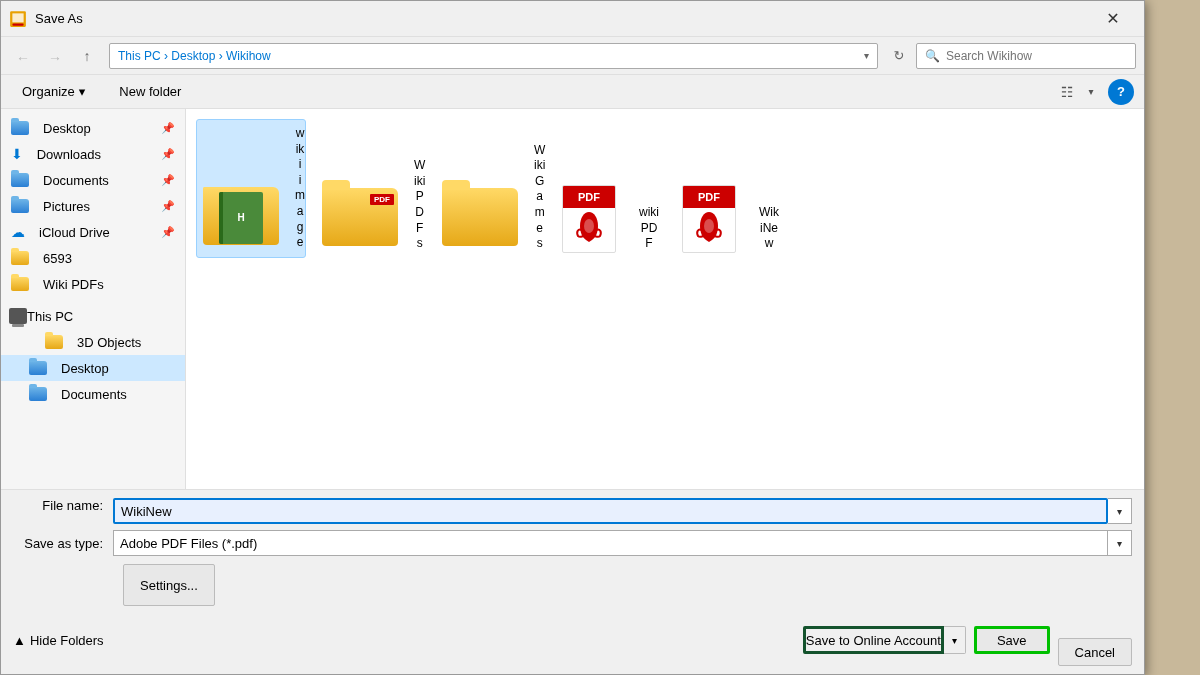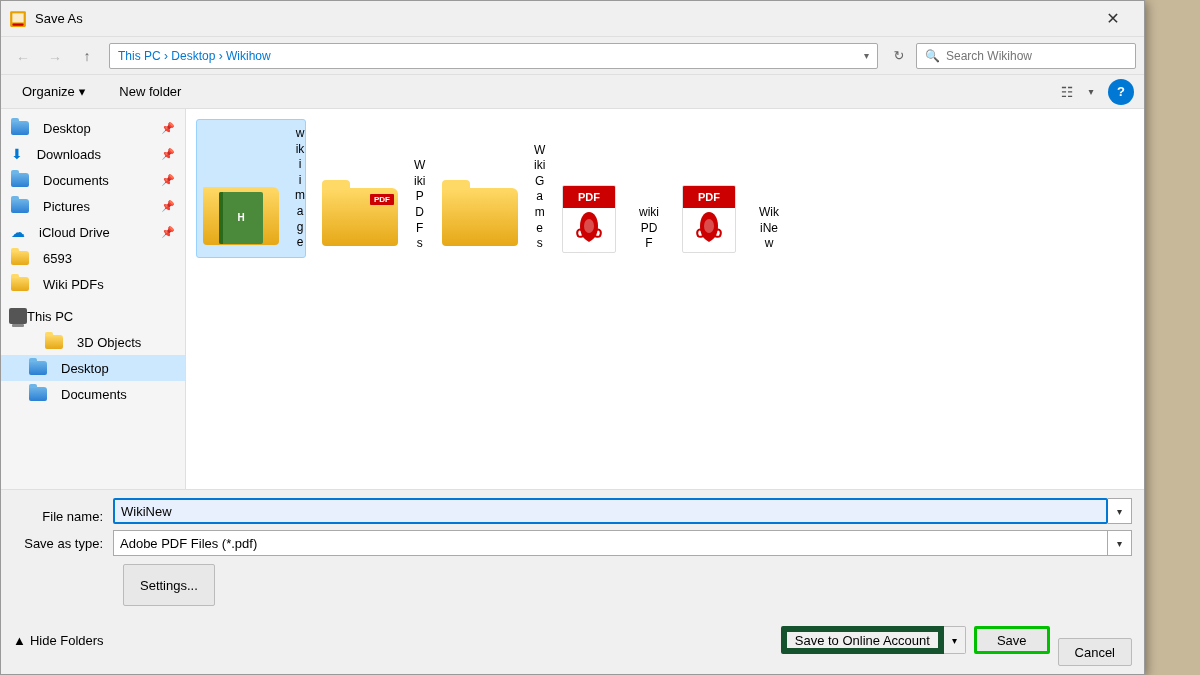--- a/index.html
+++ b/index.html
@@ -390,21 +390,21 @@
       word-break: break-word;
     }
     .bottom-bar {
       background: #f0f0f0;
       border-top: 1px solid #dfdfdf;
       padding: 8px 12px;
       flex-shrink: 0;
     }
     .file-name-row {
       display: flex;
-      align-items: flex-end;
+      align-items: flex-start;
       margin-bottom: 6px;
     }
     .field-label {
       width: 100px;
       font-size: 13px;
       text-align: right;
       padding-right: 10px;
       color: #000;
     }
     .file-name-input {
@@ -484,23 +484,23 @@
       display: flex;
       align-items: center;
       gap: 8px;
     }
     .save-online-group {
       display: flex;
       align-items: center;
     }
     .save-online-btn {
       height: 28px;
-      padding: 0 8px;
+      padding: 0 0;
       background: #f0f0f0;
-      border: 6px solid #14532d;
+      border: 3px solid #14532d;
       border-radius: 2px 0 0 2px;
       cursor: pointer;
       font-size: 13px;
       color: #000;
     }
     .save-online-dropdown {
       width: 22px;
       height: 28px;
       background: #f0f0f0;
       border: 1px solid #bbb;

